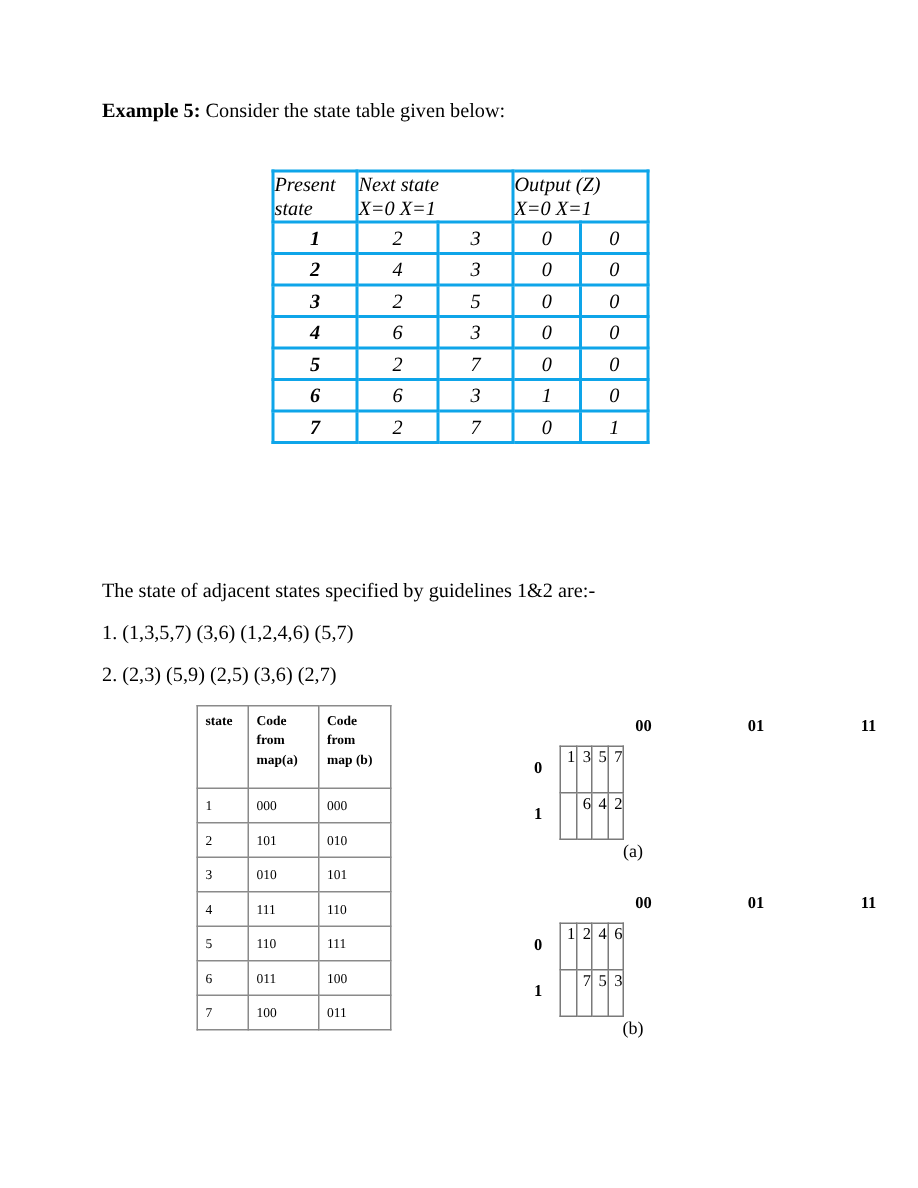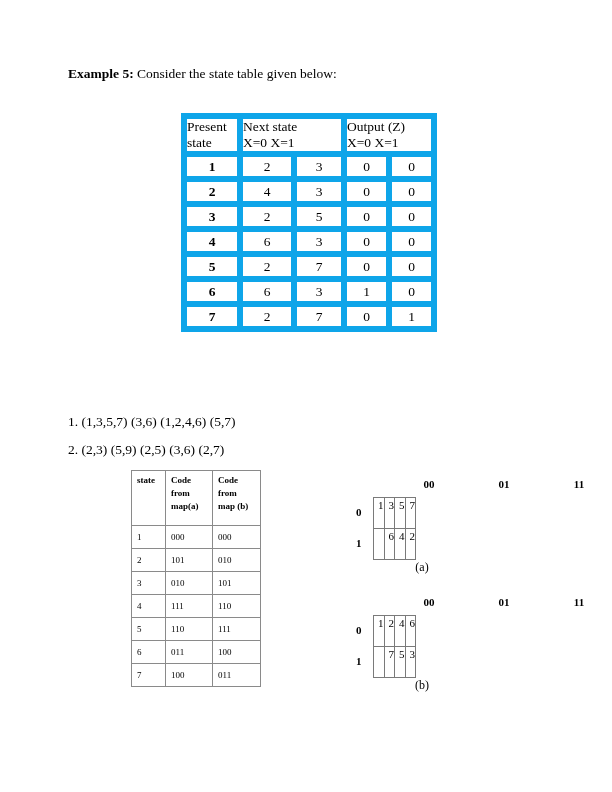--- a/index.html
+++ b/index.html
@@ -42,24 +42,25 @@
     left: 181px;
     top: 113px;
   }
   table.state-table {
     border-collapse: collapse;
     font-size: 13.5px;
     table-layout: fixed;
   }
   table.state-table td,
   table.state-table th {
-    border: 6px solid #0ea5e9;
+    border: 2px solid #0ea5e9;
     padding: 0;
     font-weight: normal;
     vertical-align: top;
+    font-style: italic;
   }
   .st-hdr-cell {
     padding: 2px 5px 3px 5px;
     text-align: left;
     height: 34px;
     box-sizing: border-box;
   }
   .st-hdr-cell .l1 { display: block; line-height: 16px; }
   .st-hdr-cell .l2 { display: block; line-height: 16px; }
   .st-hdr-sub {
@@ -285,20 +286,21 @@
             <td class="present">7</td>
             <td>2</td>
             <td>7</td>
             <td>0</td>
             <td>1</td>
           </tr>
         </tbody>
     </table>
   </div>
 
+  <div class="para para-adj">The state of adjacent states specified by guidelines 1&amp;2 are:-</div>
   <div class="para para-g1">1. (1,3,5,7) (3,6) (1,2,4,6) (5,7)</div>
   <div class="para para-g2">2. (2,3) (5,9) (2,5) (3,6) (2,7)</div>
 
   <div class="code-table-wrap">
     <table class="code-table">
       <colgroup>
         <col class="ct-col-state">
         <col class="ct-col-a">
         <col class="ct-col-b">
       </colgroup>

